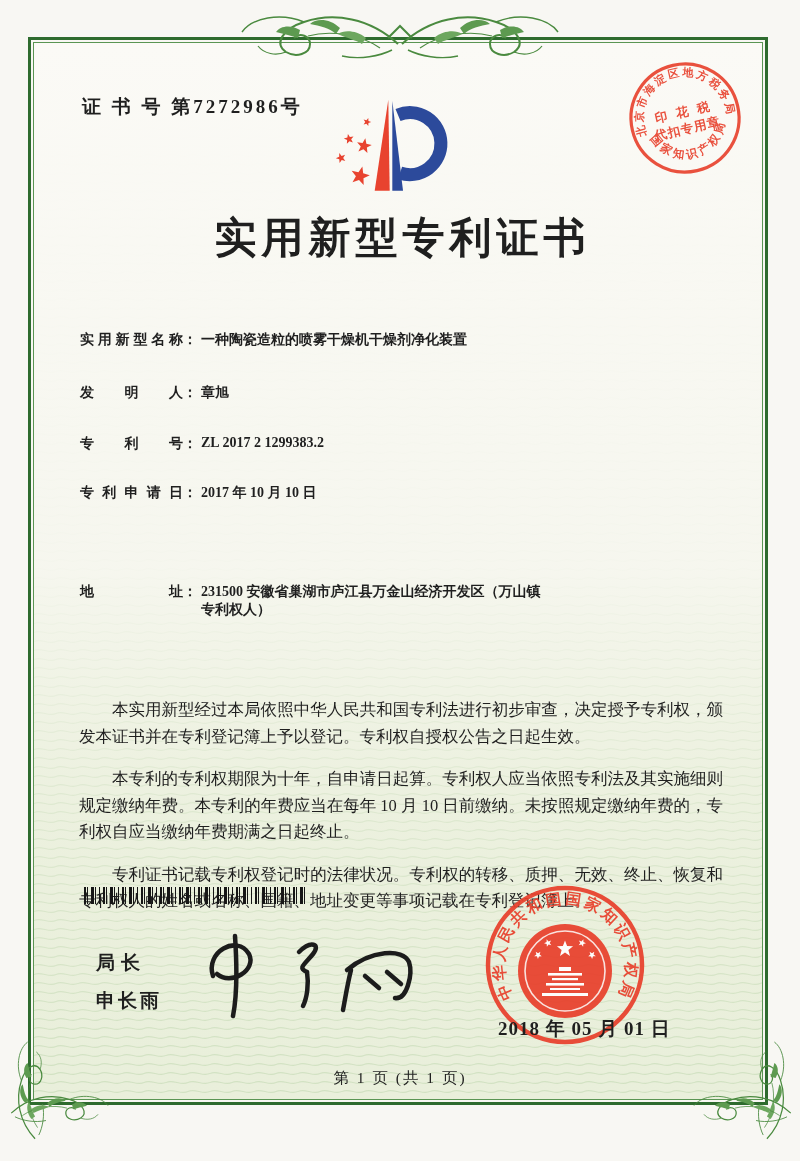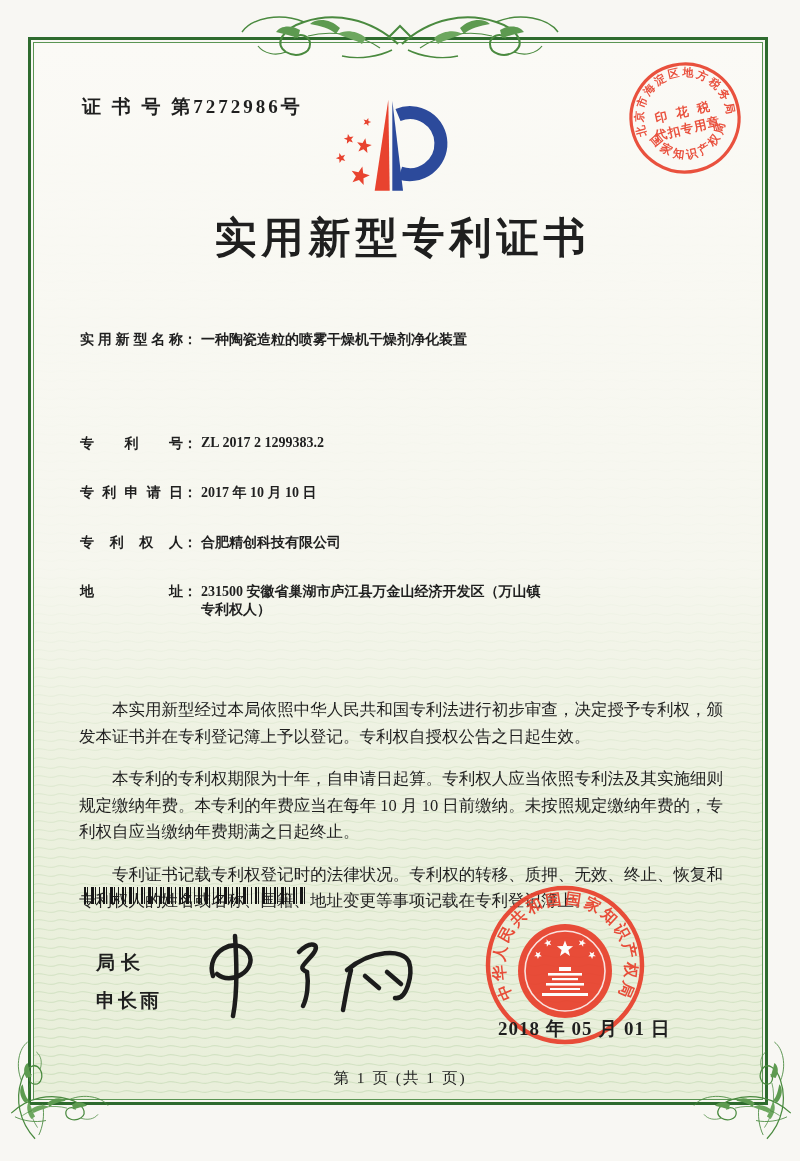--- a/index.html
+++ b/index.html
@@ -137,28 +137,28 @@
         <textPath href="#taxbot" startOffset="50%" text-anchor="middle">国家知识产权局</textPath>
       </text>
       <text x="0" y="-2" text-anchor="middle" font-size="12.5" font-weight="700" letter-spacing="3">印 花 税</text>
       <text x="0" y="15" text-anchor="middle" font-size="12.5" font-weight="700" letter-spacing="1">代扣专用章</text>
     </g>
   </svg>
 
   <div class="row z3" style="top:331px">
     <span class="lbl">实用新型名称</span><span class="colon">：</span><span class="val">一种陶瓷造粒的喷雾干燥机干燥剂净化装置</span>
   </div>
+  <div class="row z3" style="top:384px">
+    <span class="lbl">发明人</span><span class="colon">：</span><span class="val">章旭</span>
+  </div>
   <div class="row z3" style="top:435px">
     <span class="lbl">专利号</span><span class="colon">：</span><span class="val">ZL 2017 2 1299383.2</span>
   </div>
   <div class="row z3" style="top:484px">
     <span class="lbl">专利申请日</span><span class="colon">：</span><span class="val">2017 年 10 月 10 日</span>
-  </div>
-  <div class="row z3" style="top:534px">
-    <span class="lbl">专利权人</span><span class="colon">：</span><span class="val">合肥精创科技有限公司</span>
   </div>
   <div class="row z3" style="top:583px">
     <span class="lbl">地址</span><span class="colon">：</span><span class="val"><span>231500 安徽省巢湖市庐江县万金山经济开发区（万山镇</span><span class="l2">专利权人）</span></span>
   </div>
 
   <div class="paras z3">
     <p>本实用新型经过本局依照中华人民共和国专利法进行初步审查，决定授予专利权，颁发本证书并在专利登记簿上予以登记。专利权自授权公告之日起生效。</p>
     <p>本专利的专利权期限为十年，自申请日起算。专利权人应当依照专利法及其实施细则规定缴纳年费。本专利的年费应当在每年 10 月 10 日前缴纳。未按照规定缴纳年费的，专利权自应当缴纳年费期满之日起终止。</p>
     <p>专利证书记载专利权登记时的法律状况。专利权的转移、质押、无效、终止、恢复和专利权人的姓名或名称、国籍、地址变更等事项记载在专利登记簿上。</p>
   </div>

